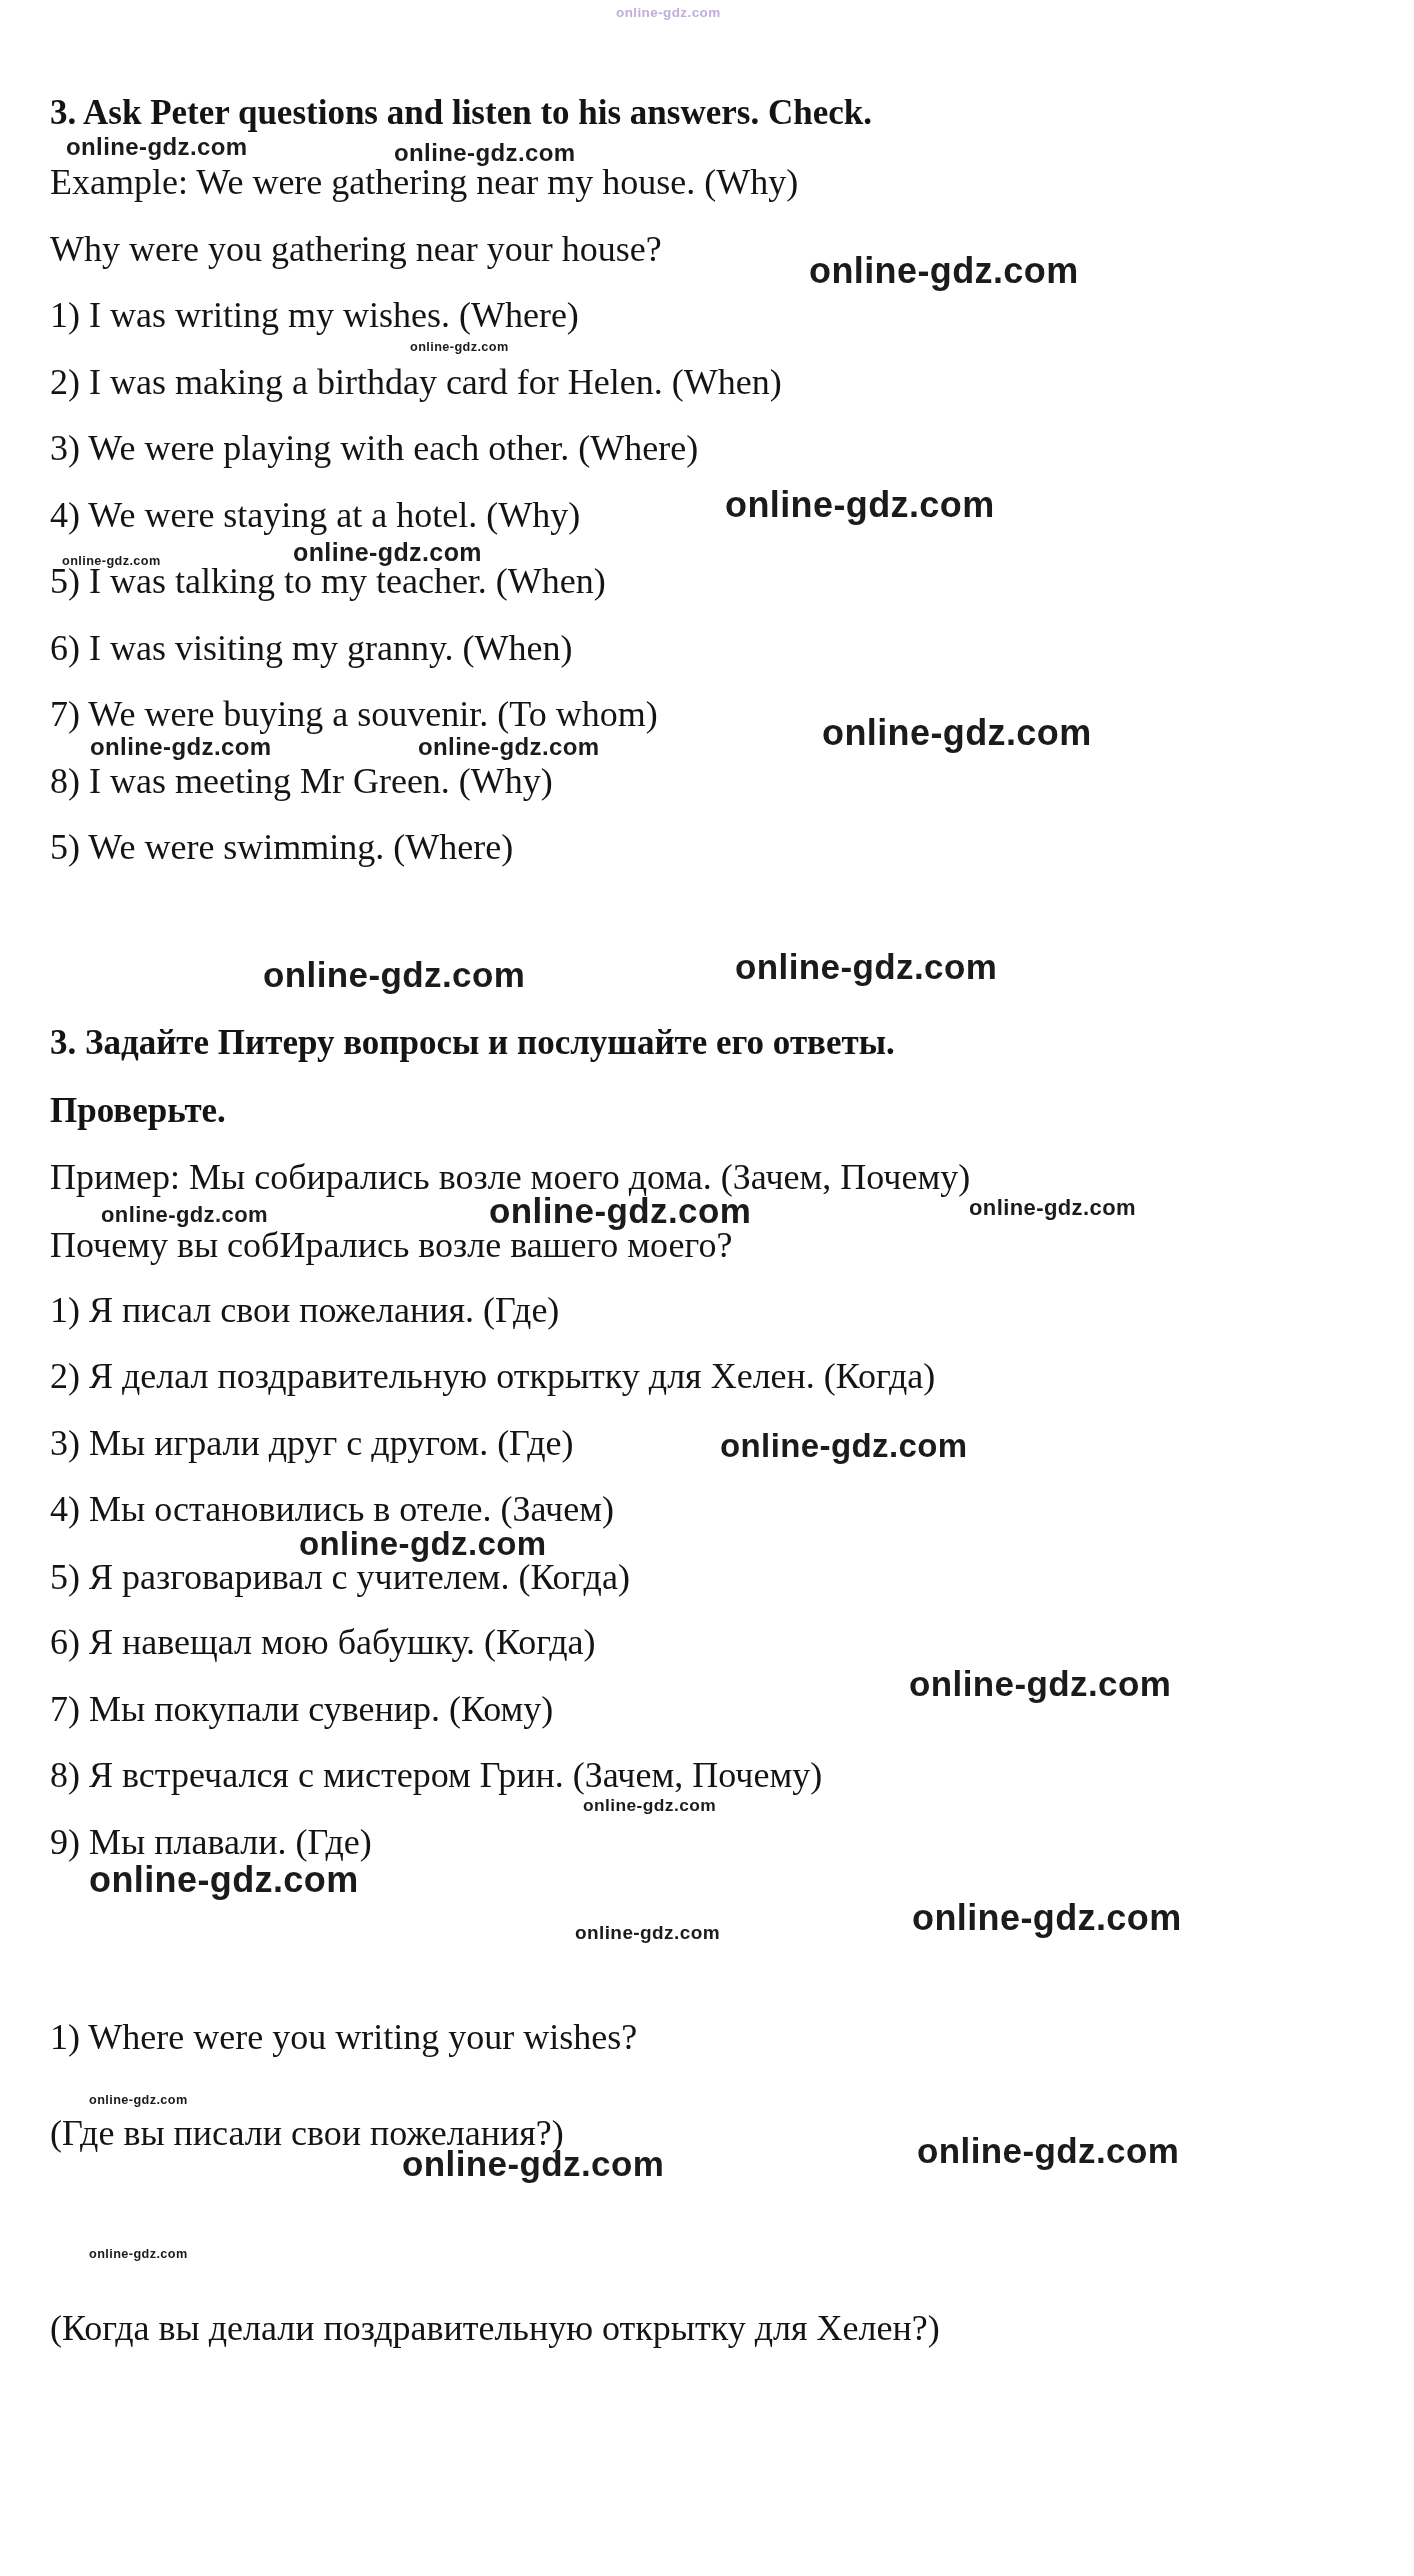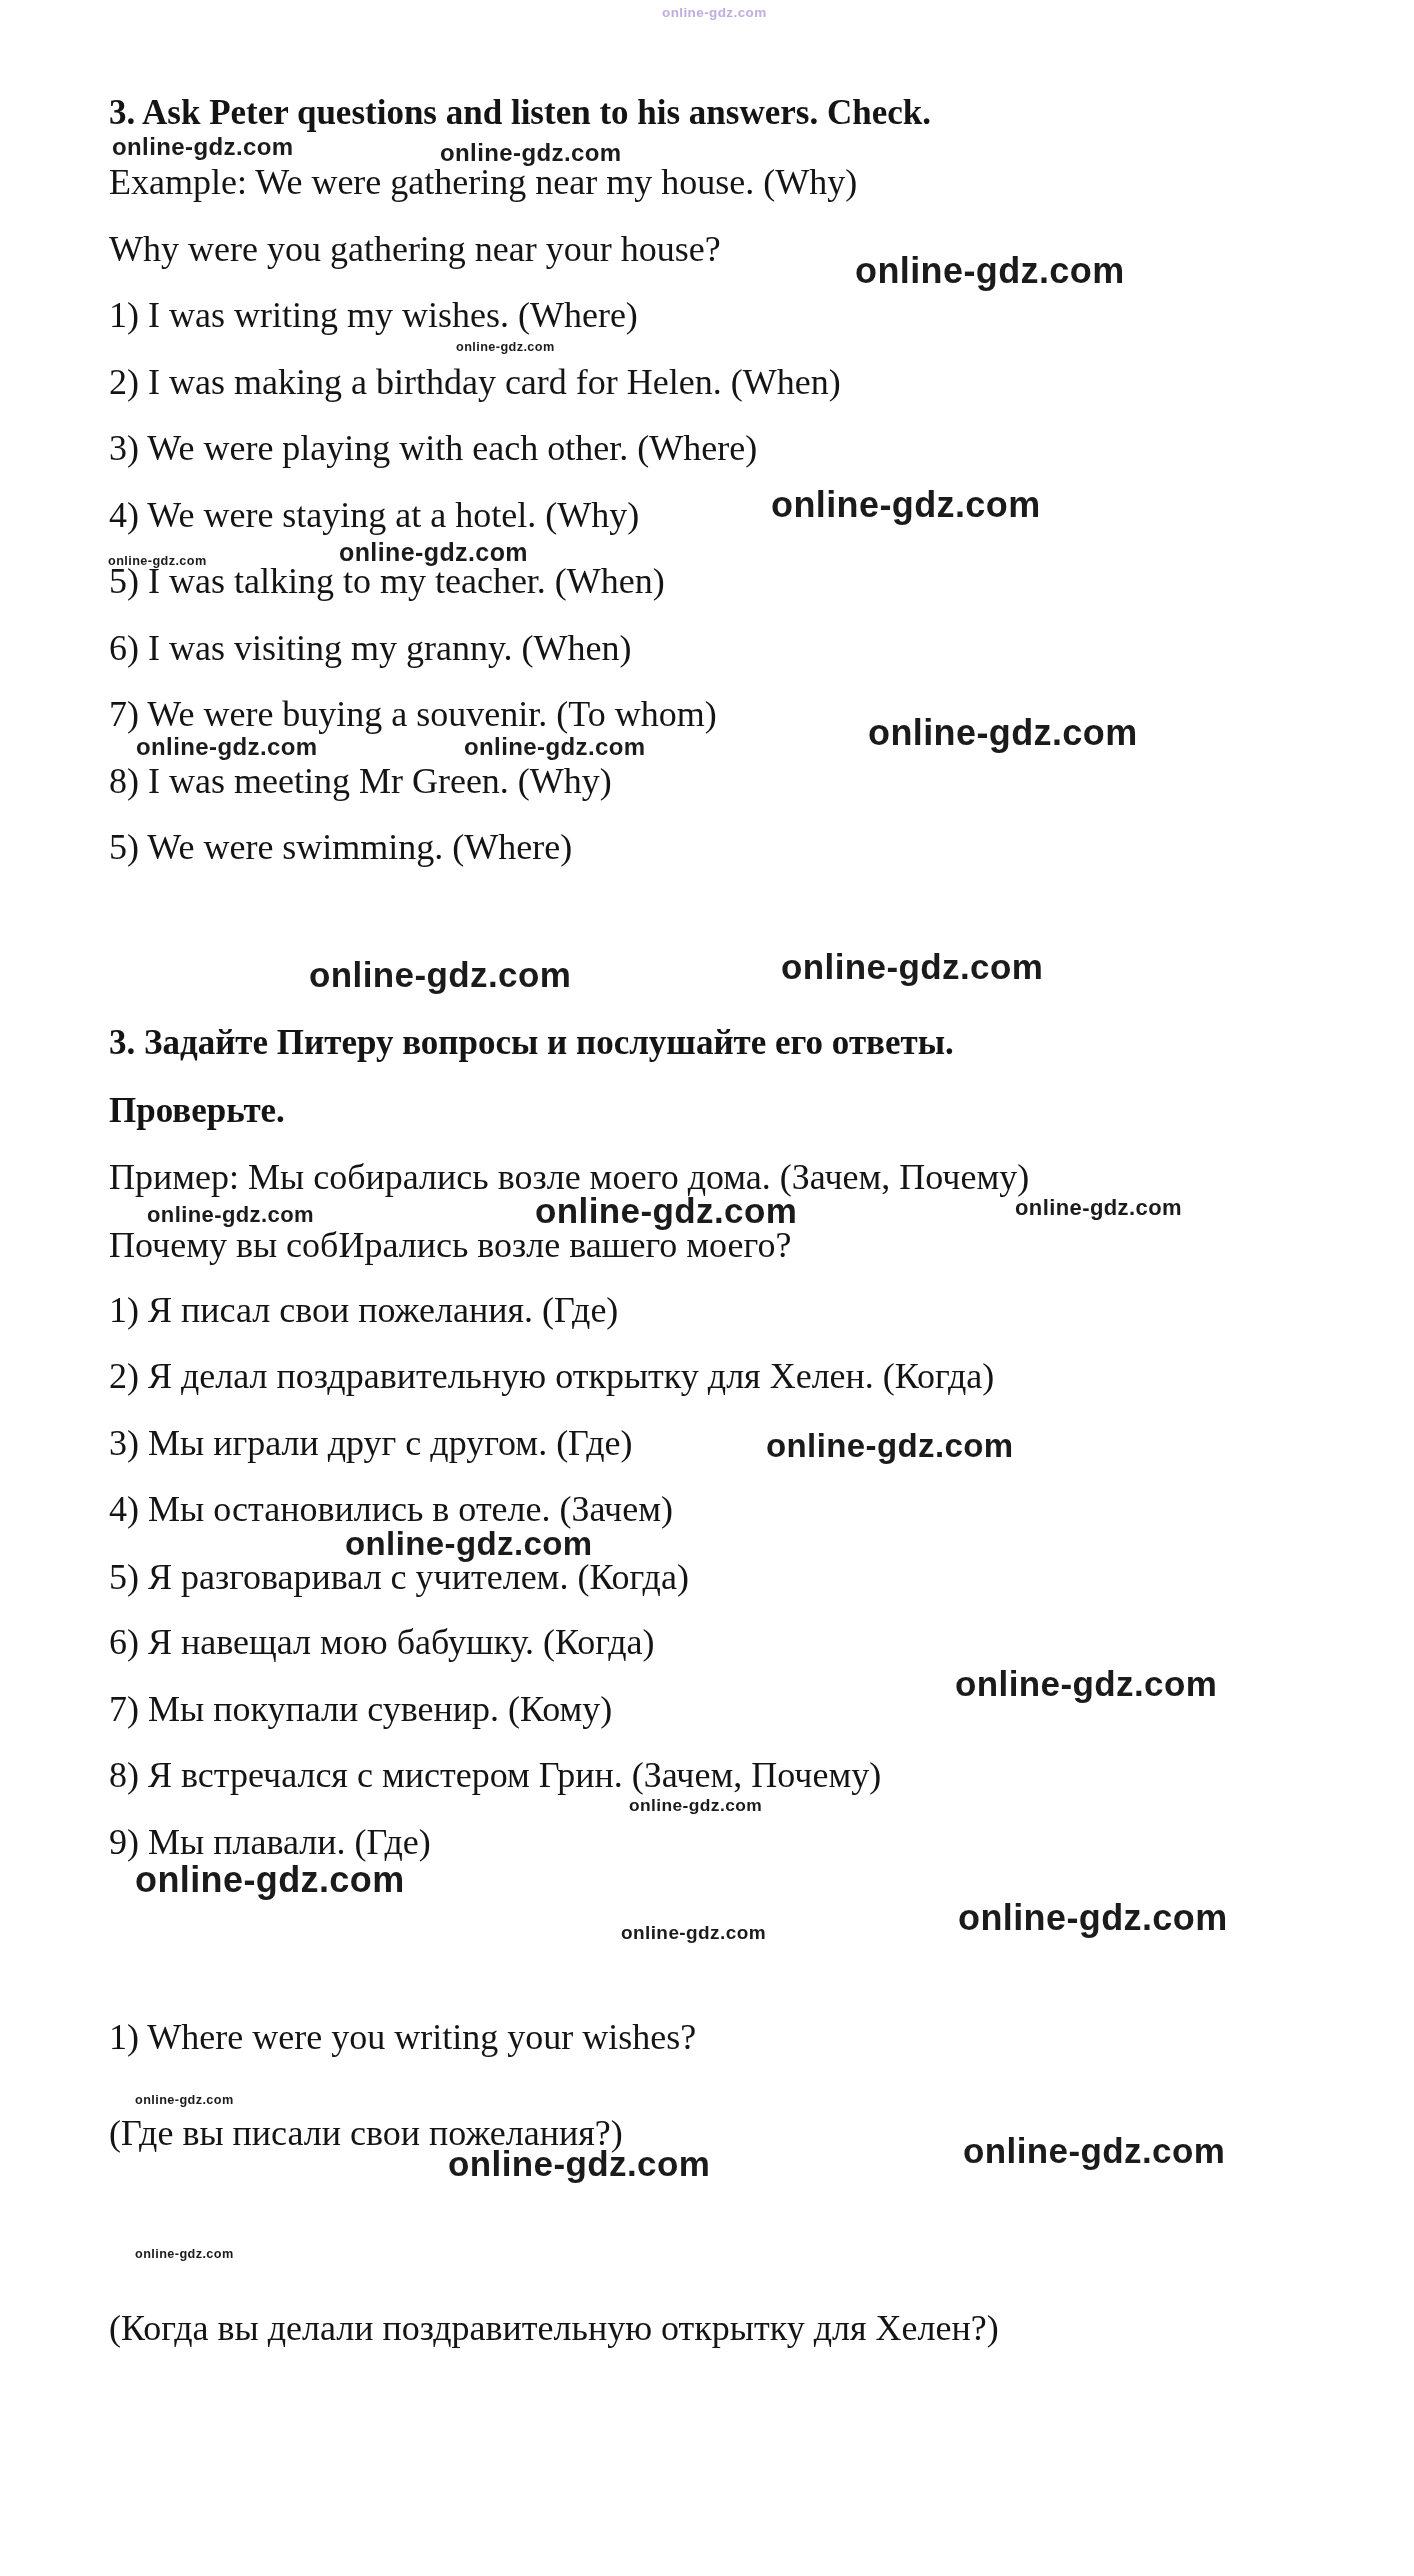--- a/index.html
+++ b/index.html
@@ -5,25 +5,24 @@
   * { margin: 0; padding: 0; box-sizing: border-box; }
   html, body { background: #ffffff; }
   .page {
     position: relative;
     width: 1211px;
     height: 2576px;
     background: #ffffff;
     font-family: "Liberation Serif", serif;
     color: #141414;
     overflow: hidden;
-    margin-left: 46px;
   }
   .line {
     position: absolute;
-    left: 63px;
+    left: 50px;
     font-size: 36px;
     white-space: nowrap;
     color: #141414;
   }
   .heading { font-weight: bold; font-size: 35px; }
   .wm {
     position: absolute;
     font-family: "Liberation Sans", sans-serif;
     font-weight: bold;
     color: #1b1b1b;

